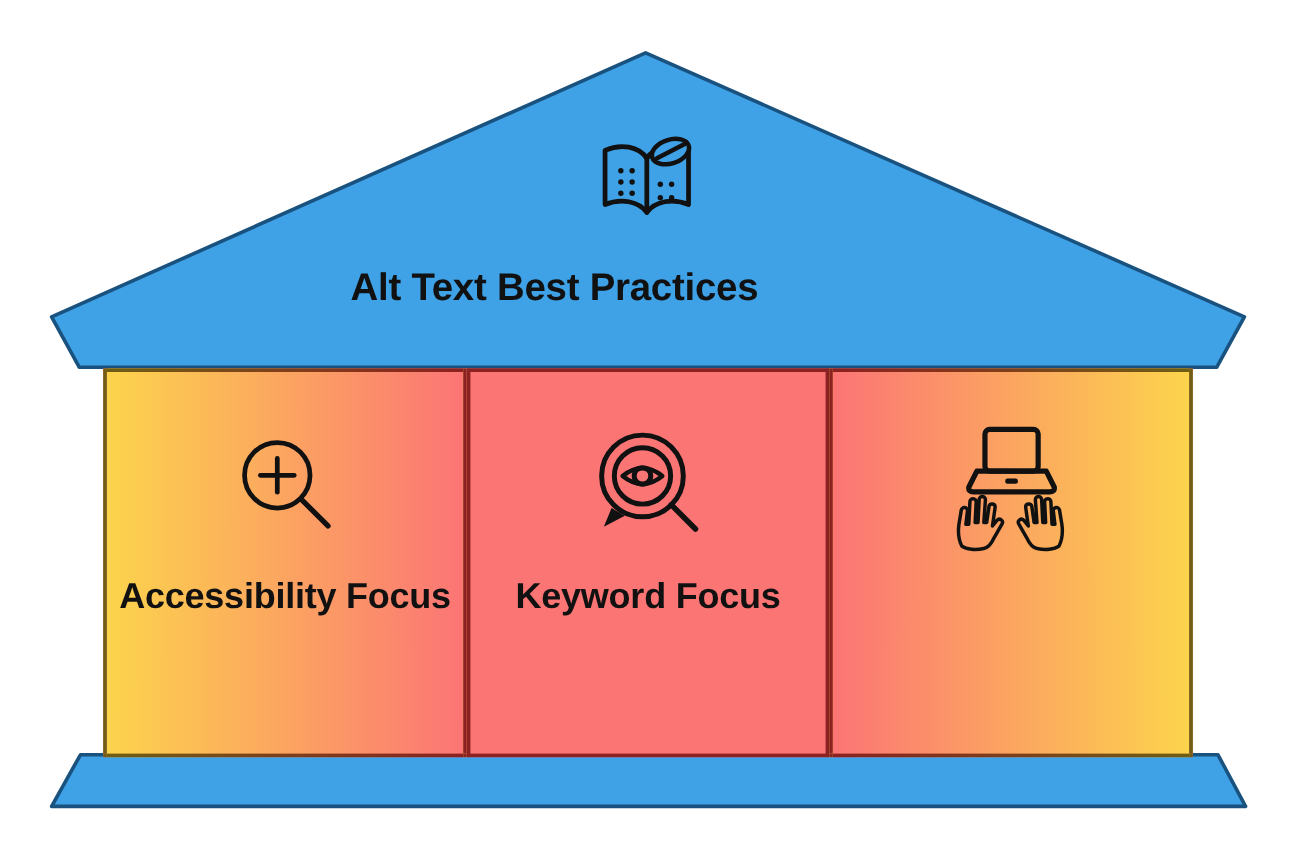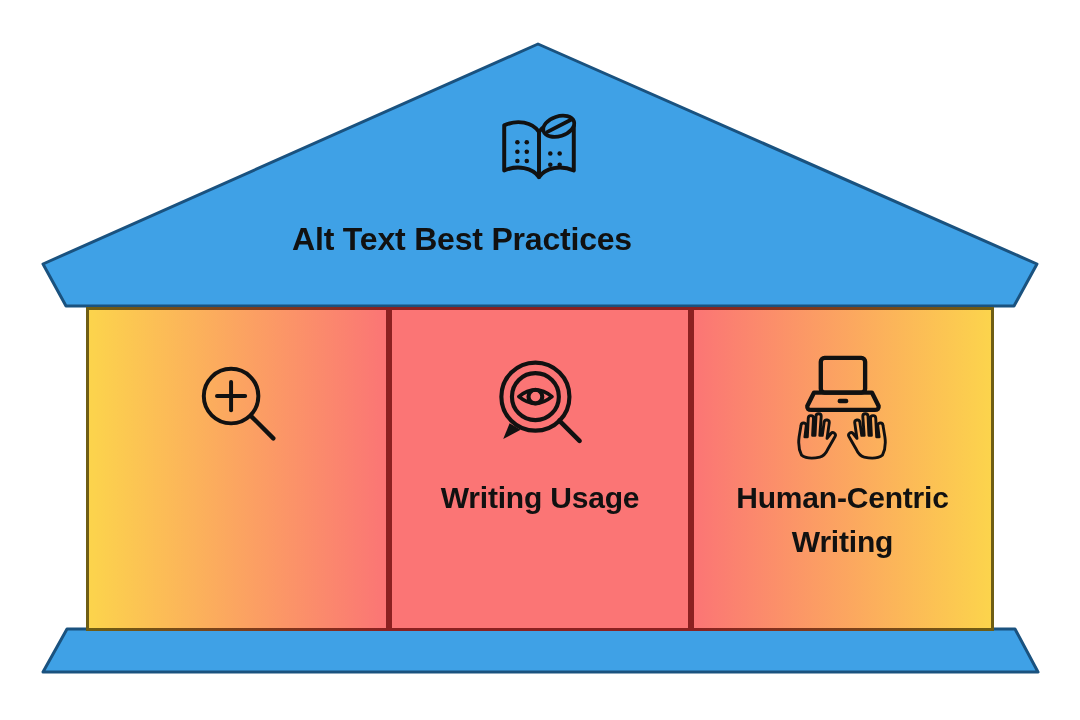--- a/index.html
+++ b/index.html
@@ -82,16 +82,16 @@
   </svg>
 
   <svg class="icon" style="left:789px;top:354px;" width="106" height="106" viewBox="0 0 110 110">
     <rect class="stroke" stroke-width="4.5" x="33" y="4" width="46" height="36" rx="4"></rect>
     <path class="stroke" stroke-width="4.5" d="M26,40 L86,40 L93,54 Q93.5,58 89,58 L23,58 Q18.5,58 19,54 Z"></path>
     <rect class="fillink" x="50.5" y="46.5" width="11" height="4.5" rx="2"></rect>
     <path class="stroke" stroke-width="3" transform="translate(7,61)" d="M6,44 C3.5,39 2.5,32 3.5,25 L5.5,13 a2.7,2.7 0 0 1 5.4,0.6 L9.5,25 L12,25 L13,5.5 a2.7,2.7 0 0 1 5.4,0.2 L17.5,23.5 L20,23.5 L21,3.5 a2.7,2.7 0 0 1 5.4,0.4 L25,23.5 L27.5,23.5 L29.5,9.5 a2.7,2.7 0 0 1 5.3,0.9 L32.5,26.5 L36.5,21.5 a2.7,2.7 0 0 1 4.3,3.2 L34,36.5 C31.5,42 28,45.5 25,46 C18,47.5 10,47 6,44 Z"></path>
     <path class="stroke" stroke-width="3" transform="translate(103,61) scale(-1,1)" d="M6,44 C3.5,39 2.5,32 3.5,25 L5.5,13 a2.7,2.7 0 0 1 5.4,0.6 L9.5,25 L12,25 L13,5.5 a2.7,2.7 0 0 1 5.4,0.2 L17.5,23.5 L20,23.5 L21,3.5 a2.7,2.7 0 0 1 5.4,0.4 L25,23.5 L27.5,23.5 L29.5,9.5 a2.7,2.7 0 0 1 5.3,0.9 L32.5,26.5 L36.5,21.5 a2.7,2.7 0 0 1 4.3,3.2 L34,36.5 C31.5,42 28,45.5 25,46 C18,47.5 10,47 6,44 Z"></path>
   </svg>
 
-  <div class="pillar-label label-mid">Writing Usage</div>
-  <div class="pillar-label label-right">Human-Centric Writing</div>
+  <div class="pillar-label label-left">Accessibility Focus</div>
+  <div class="pillar-label label-mid">Keyword Focus</div>
 
 </div>
 
 </body></html>

